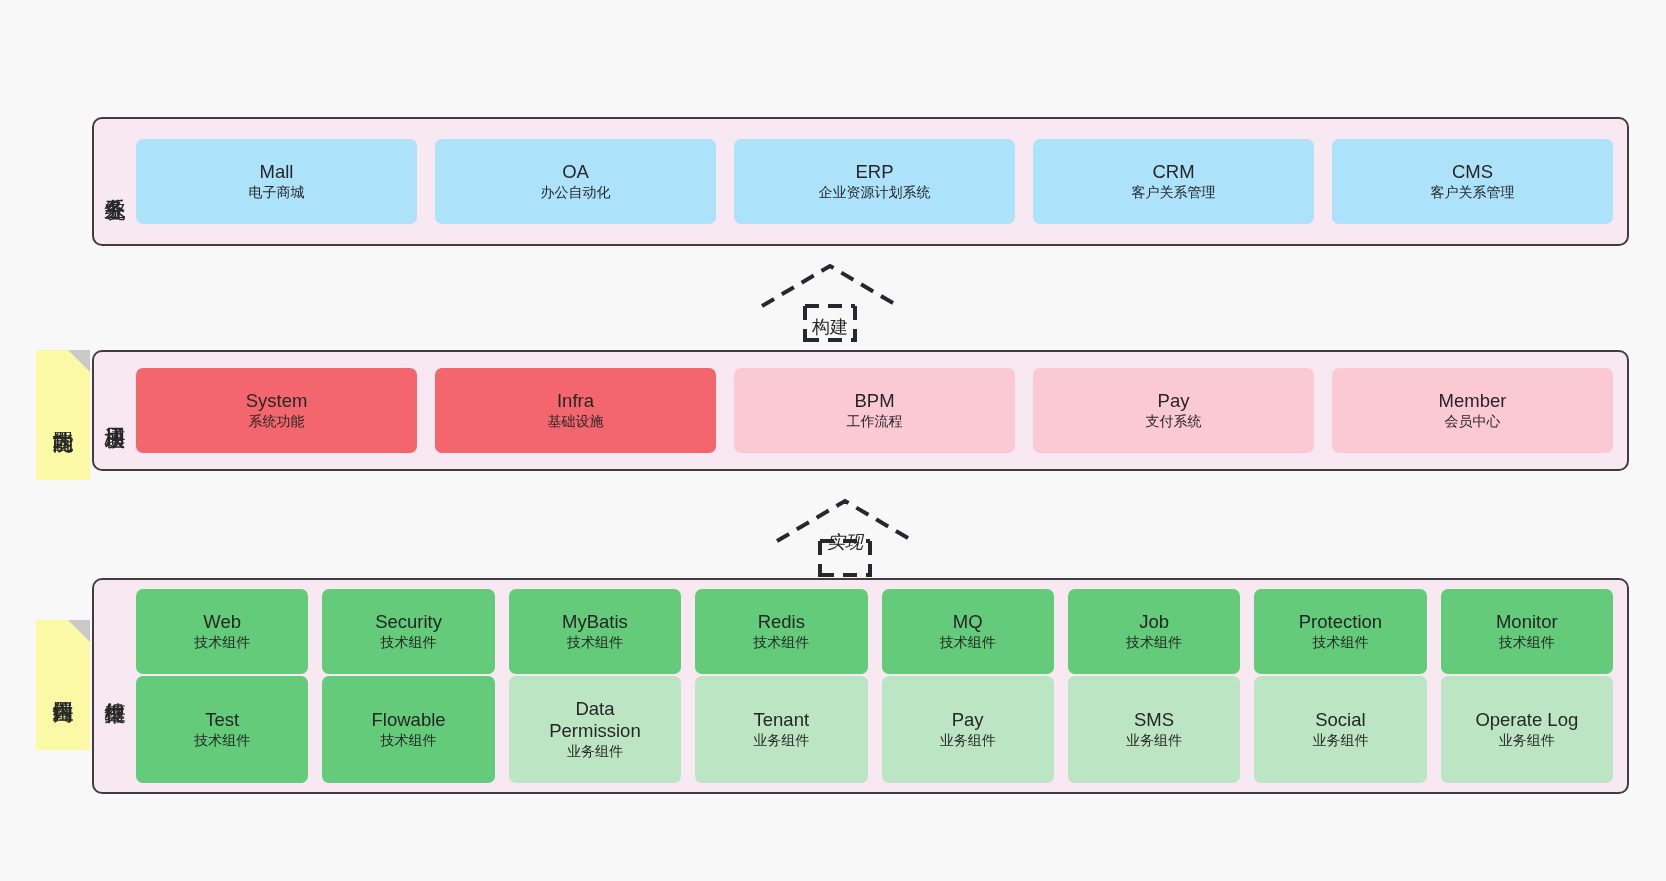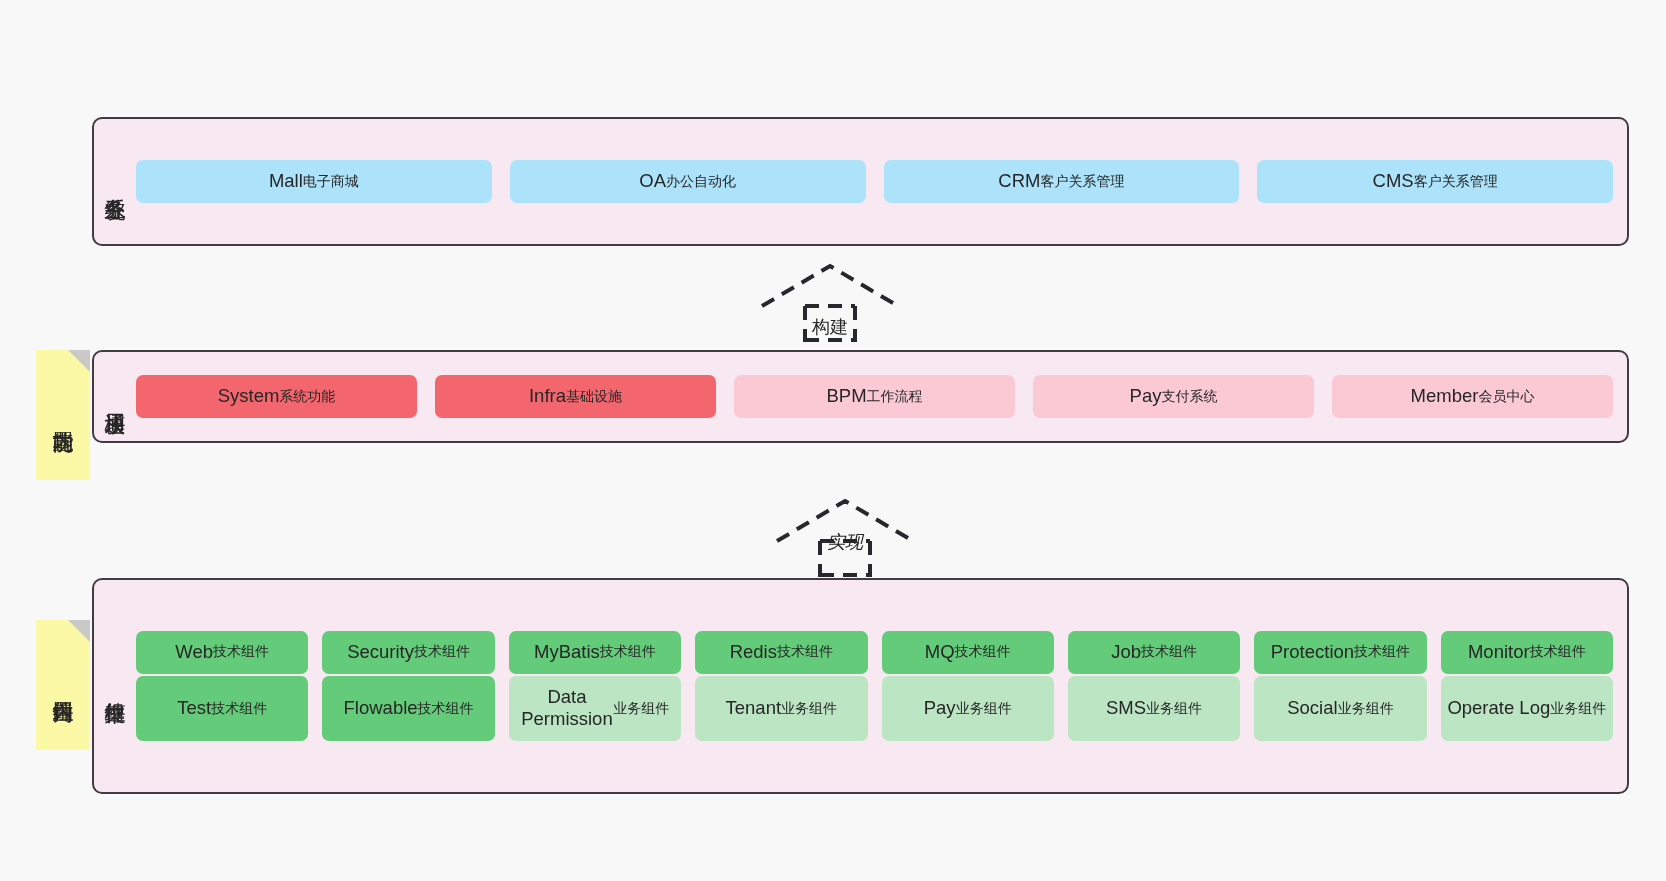--- a/index.html
+++ b/index.html
@@ -55,26 +55,27 @@
     padding: 0 14px 0 0;
   }
   .row {
     display: flex;
     gap: 18px;
   }
   .cell {
     flex: 1 1 0;
     border-radius: 7px;
     display: flex;
+    flex-direction: column;
     align-items: center;
     justify-content: center;
     text-align: center;
     line-height: 1.24;
     font-size: 18px;
-    padding: 10px 4px;
+    padding: 22px 4px;
     box-sizing: border-box;
     color: #262626;
   }
   .cell .en { font-size: 18.5px; }
   .cell .cn { font-size: 14px; }
 
   
   .c-blue       { background: #ace3fb; }
   .c-red        { background: #f4666e; }
   .c-pink       { background: #fbc9d4; }
@@ -129,20 +130,24 @@
     <div class="band-title">业务系统</div>
     <div class="band-body">
       <div class="row">
         <div class="cell c-blue">
           <span class="en">Mall</span>
           <span class="cn">电子商城</span>
         </div>
         <div class="cell c-blue">
           <span class="en">OA</span>
           <span class="cn">办公自动化</span>
+        </div>
+        <div class="cell c-blue">
+          <span class="en">ERP</span>
+          <span class="cn">企业资源计划系统</span>
         </div>
         <div class="cell c-blue">
           <span class="en">CRM</span>
           <span class="cn">客户关系管理</span>
         </div>
         <div class="cell c-blue">
           <span class="en">CMS</span>
           <span class="cn">客户关系管理</span>
         </div>
       </div>
@@ -156,21 +161,21 @@
       <path d="M 45 44 L 45 80 M 95 44 L 95 80 M 45 78 L 95 78" fill="none" stroke="#26282b" stroke-width="4" stroke-dasharray="14 9"></path>
     </svg>
     <span class="gen-label" style="left:52px; top:33px;margin-top:20px;">构建</span>
   </div>
 
   <div class="note" style="left:36px; top:350px; width:54px; height:130px;">
     <span class="fold"></span>
     <span>内置功能</span>
   </div>
 
-  <div class="band" id="band-common" style="left:92px; top:350px; width:1537px; height:93px;">
+  <div class="band" id="band-common" style="left:92px; top:350px; width:1537px; height:121px;">
     <div class="band-title">通用模块</div>
     <div class="band-body">
       <div class="row">
         <div class="cell c-red">
           <span class="en">System</span>
           <span class="cn">系统功能</span>
         </div>
         <div class="cell c-red">
           <span class="en">Infra</span>
           <span class="cn">基础设施</span>

